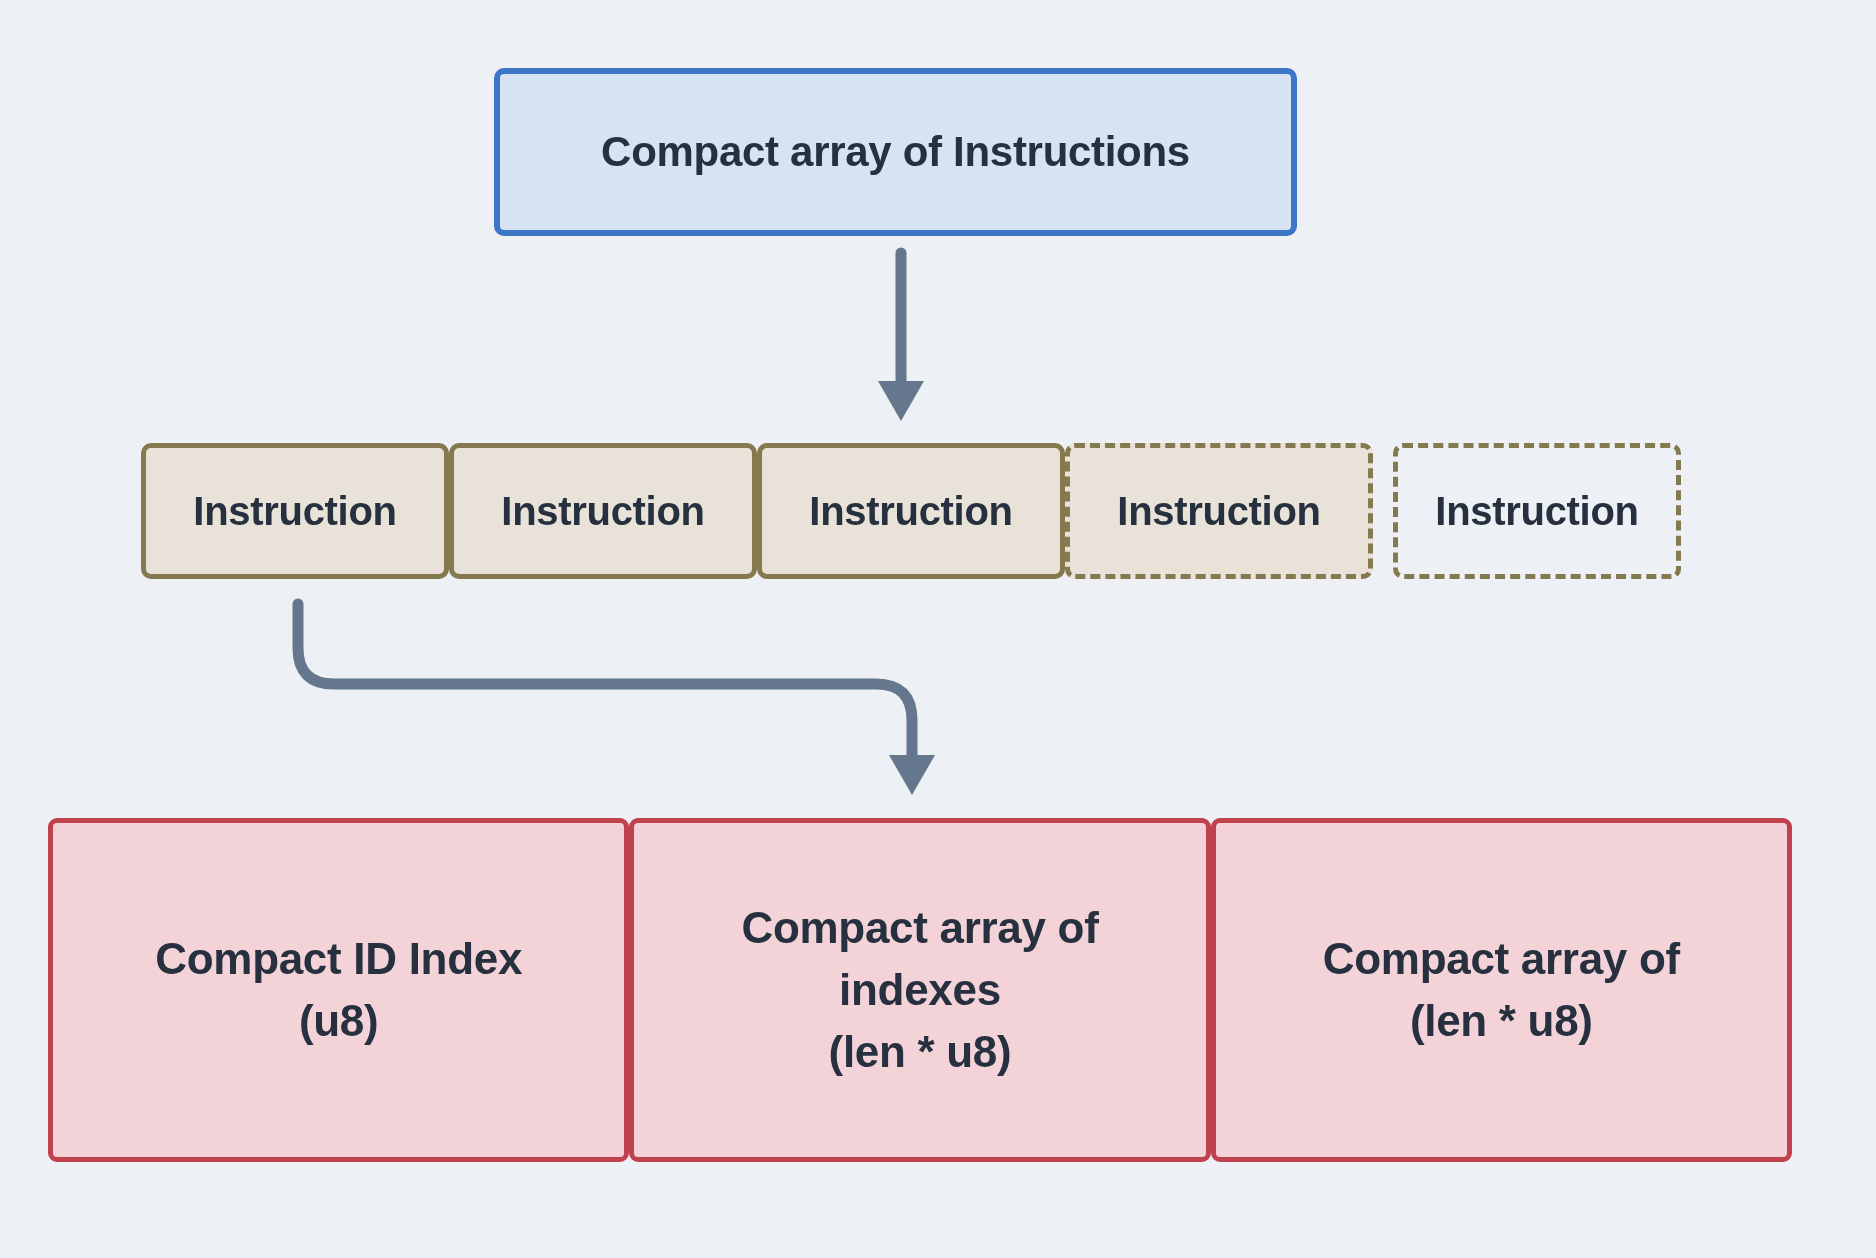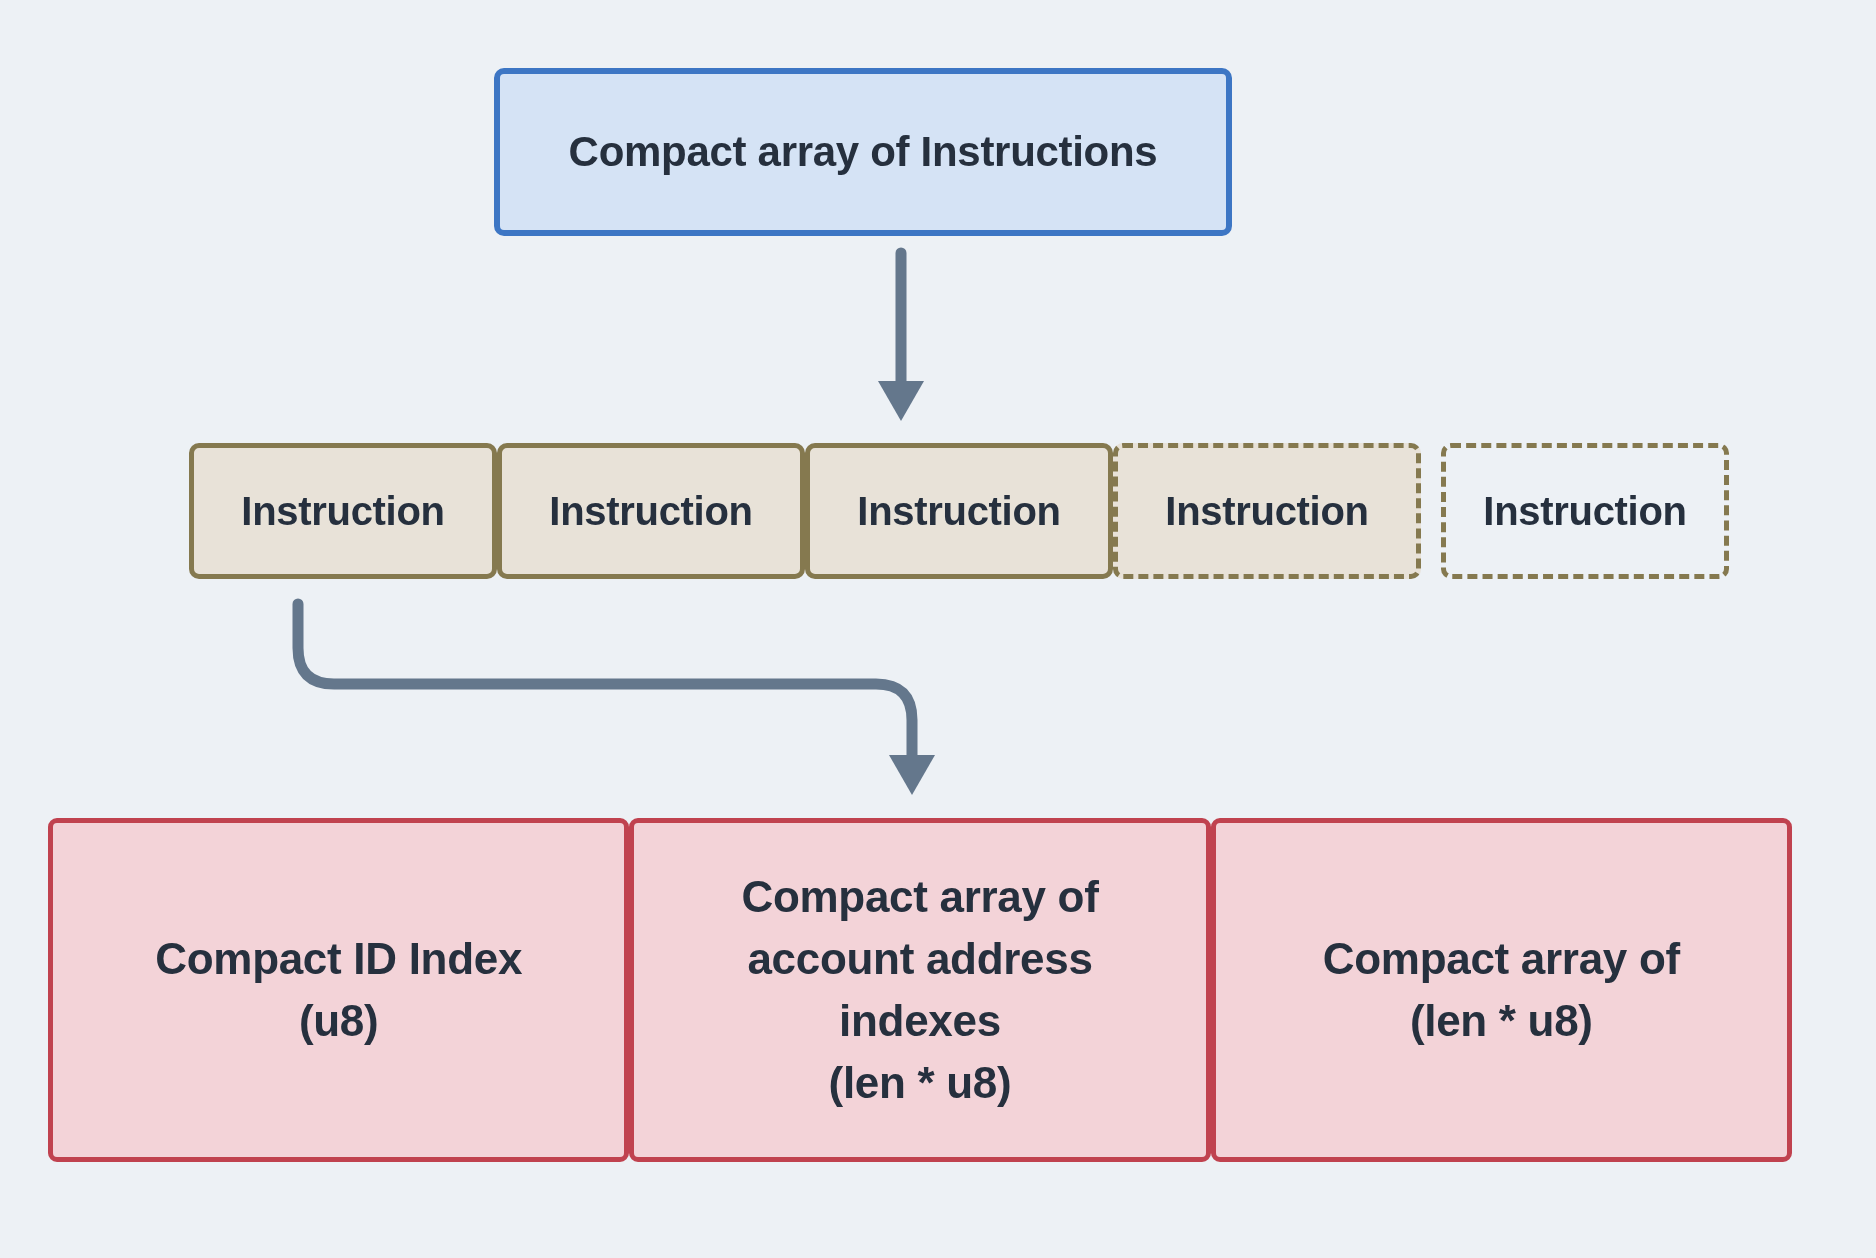--- a/index.html
+++ b/index.html
@@ -8,31 +8,31 @@
     --olive-border:#85794f; --beige-fill:#e8e2d8;
     --slate-arrow:#64778c;
     --red-border:#c0424f; --pink-fill:#f3d3d8;
   }
   *{margin:0;padding:0;box-sizing:border-box;}
   html,body{background:var(--bg);}
   body{font-family:"Liberation Sans","DejaVu Sans",sans-serif;color:var(--ink);}
   .canvas{position:relative;width:1876px;height:1258px;background:var(--bg);overflow:hidden;}
 
   .title-box{
-    position:absolute;left:494px;top:68px;width:738px;height:168px;
+    position:absolute;left:494px;top:68px;width:803px;height:168px;
     background:var(--blue-fill);border:6px solid var(--blue-border);border-radius:10px;
     display:flex;align-items:center;justify-content:center;
     font-size:42px;font-weight:700;letter-spacing:-0.3px;
   }
 
   .arrow-layer{position:absolute;left:0;top:0;width:1876px;height:1258px;pointer-events:none;}
 
   .instr-row{
     position:absolute;left:141px;top:443px;width:1540px;height:136px;
-    display:flex;align-items:center;margin-left:48px;
+    display:flex;align-items:center;
   }
   .instr-box{
     width:308px;height:136px;border-radius:10px;
     display:flex;align-items:center;justify-content:center;
     font-size:40px;font-weight:700;letter-spacing:-0.3px;
   }
   .instr-solid{border:5px solid var(--olive-border);background:var(--beige-fill);}
   .instr-dashed-filled{border:5px dashed var(--olive-border);background:var(--beige-fill);}
   .instr-dashed-empty{border:5px dashed var(--olive-border);background:transparent;width:288px;margin-left:20px;}
 
@@ -86,21 +86,20 @@
     </div>
   </div>
 
   <div class="pink-row">
     <div class="pink-box">
       <span>Compact ID Index</span>
       <span>(u8)</span>
     </div>
     <div class="pink-box">
       <span>Compact array of</span>
-      <span>account address</span>
       <span>indexes</span>
       <span>(len * u8)</span>
     </div>
     <div class="pink-box">
       <span>Compact array of</span>
       <span>(len * u8)</span>
     </div>
   </div>
 
 </div>

